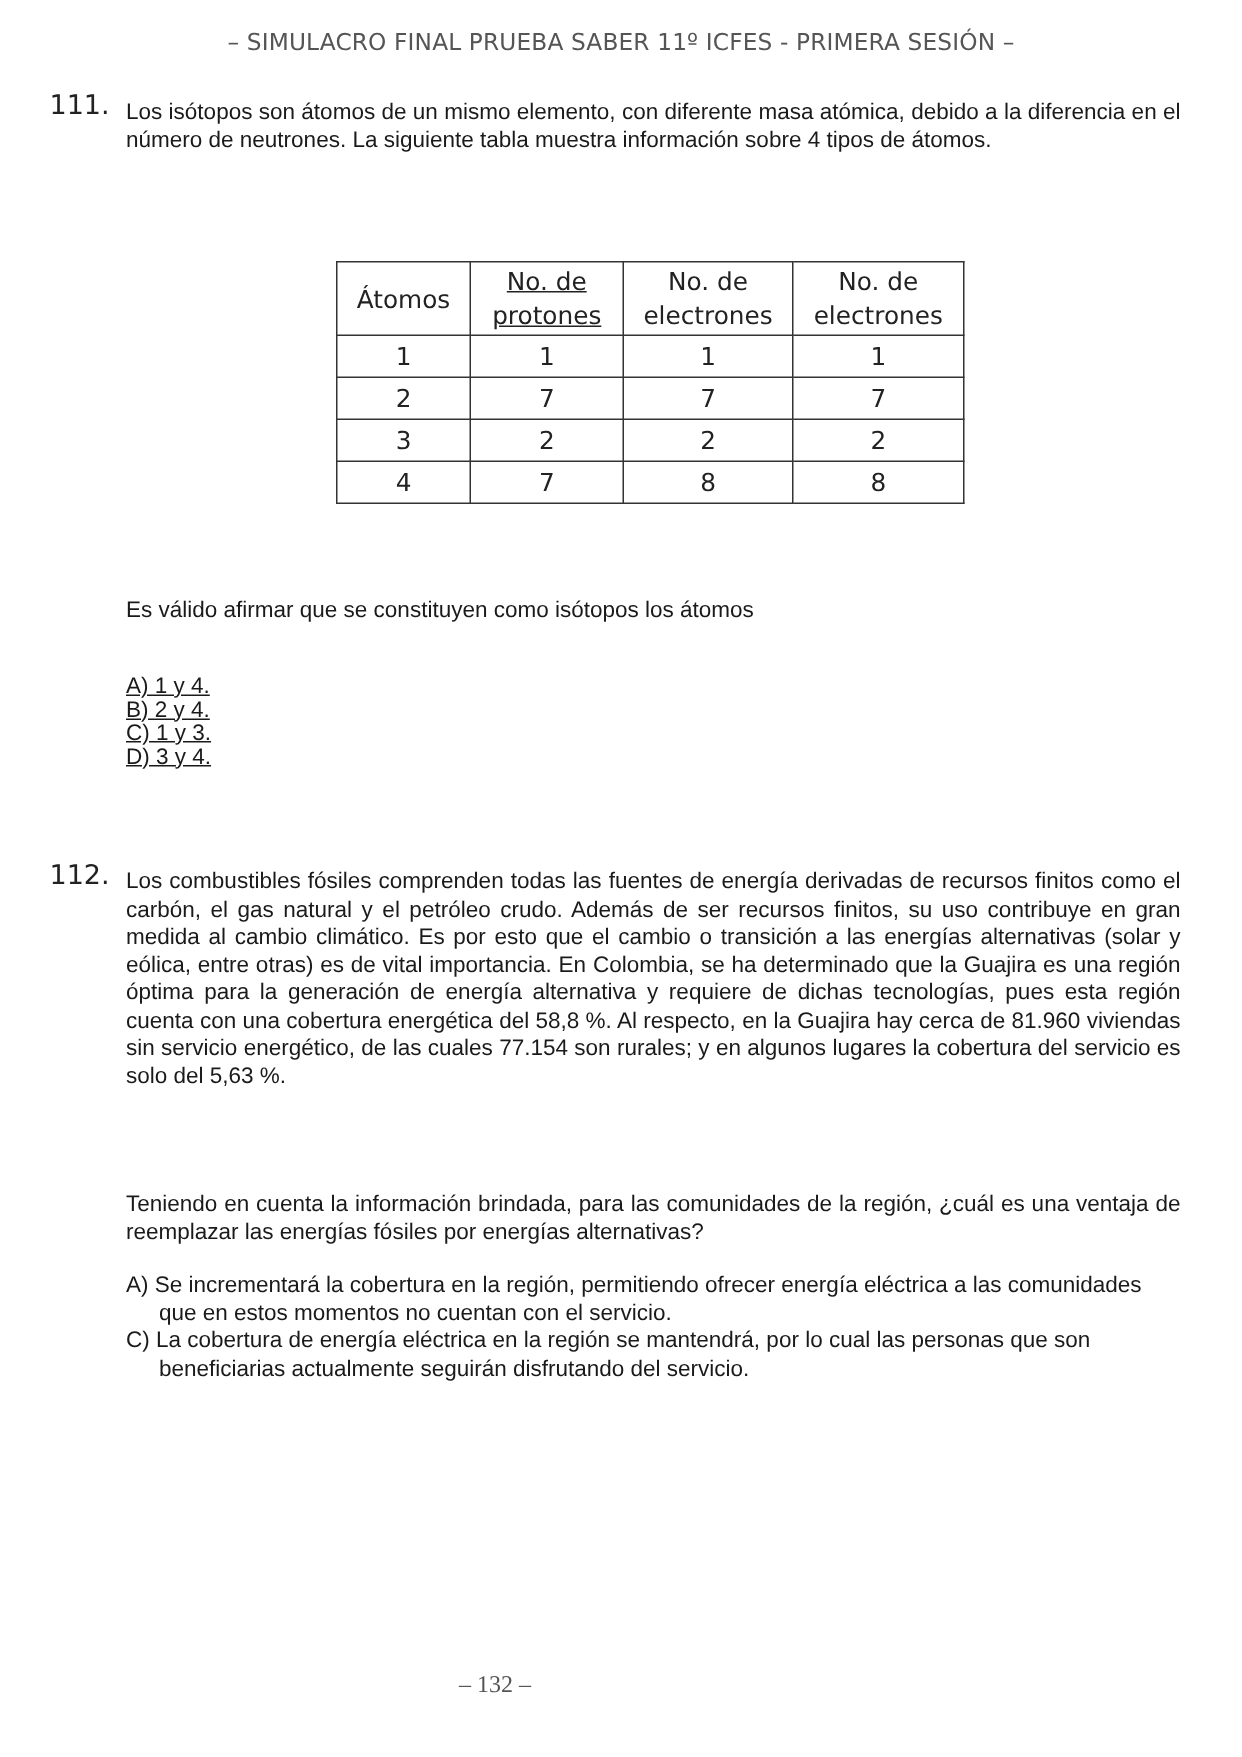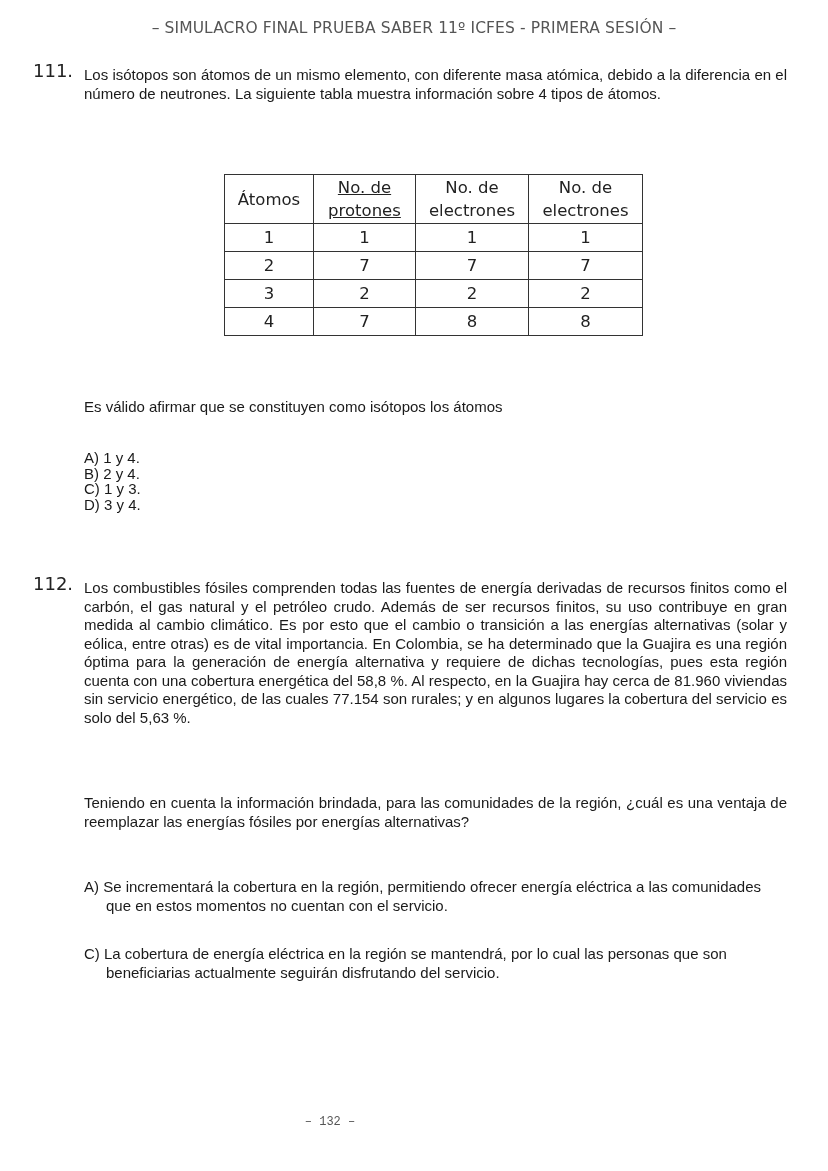--- a/index.html
+++ b/index.html
@@ -29,26 +29,26 @@
       border: 1.5px solid #333; text-align: center; font-weight: normal;
       padding: 0 4px;
     }
     table.atoms th { height: 48px; line-height: 23px; }
     table.atoms td { height: 27px; }
     .col0 { width: 80px; }
     .col1 { width: 93px; text-decoration: underline; }
     .col2 { width: 104px; }
     .col3 { width: 105px; }
     .options { position: absolute; left: 84px; font-size: 15px; line-height: 15.5px; }
-    .options div { white-space: nowrap; }
+    .options div { white-space: nowrap; text-decoration: underline; }
     .options2 { position: absolute; left: 84px; width: 700px; font-size: 15px; line-height: 18.5px; }
-    .opt2 { padding-left: 22px; text-indent: -22px; margin-top: 30px; }
+    .opt2 { padding-left: 22px; text-indent: -22px; }
     .footer {
       position: absolute; top: 1115px; left: 0; width: 660px; text-align: center;
-      font-family: Liberation Mono, monospace; font-size: 12px; color: #555;
+      font-family: Liberation Serif, serif; font-size: 16px; color: #555;
     }
   </style>
 </head>
 <body>
 
 <div class="header">– SIMULACRO FINAL PRUEBA SABER 11º ICFES - PRIMERA SESIÓN –</div>
 
 <div class="qnum" style="top:62px;">111.</div>
 <div class="para" style="top:66px;">Los isótopos son átomos de un mismo elemento, con diferente masa atómica, debido a la diferencia en el número de neutrones. La siguiente tabla muestra información sobre 4 tipos de átomos.</div>
 

